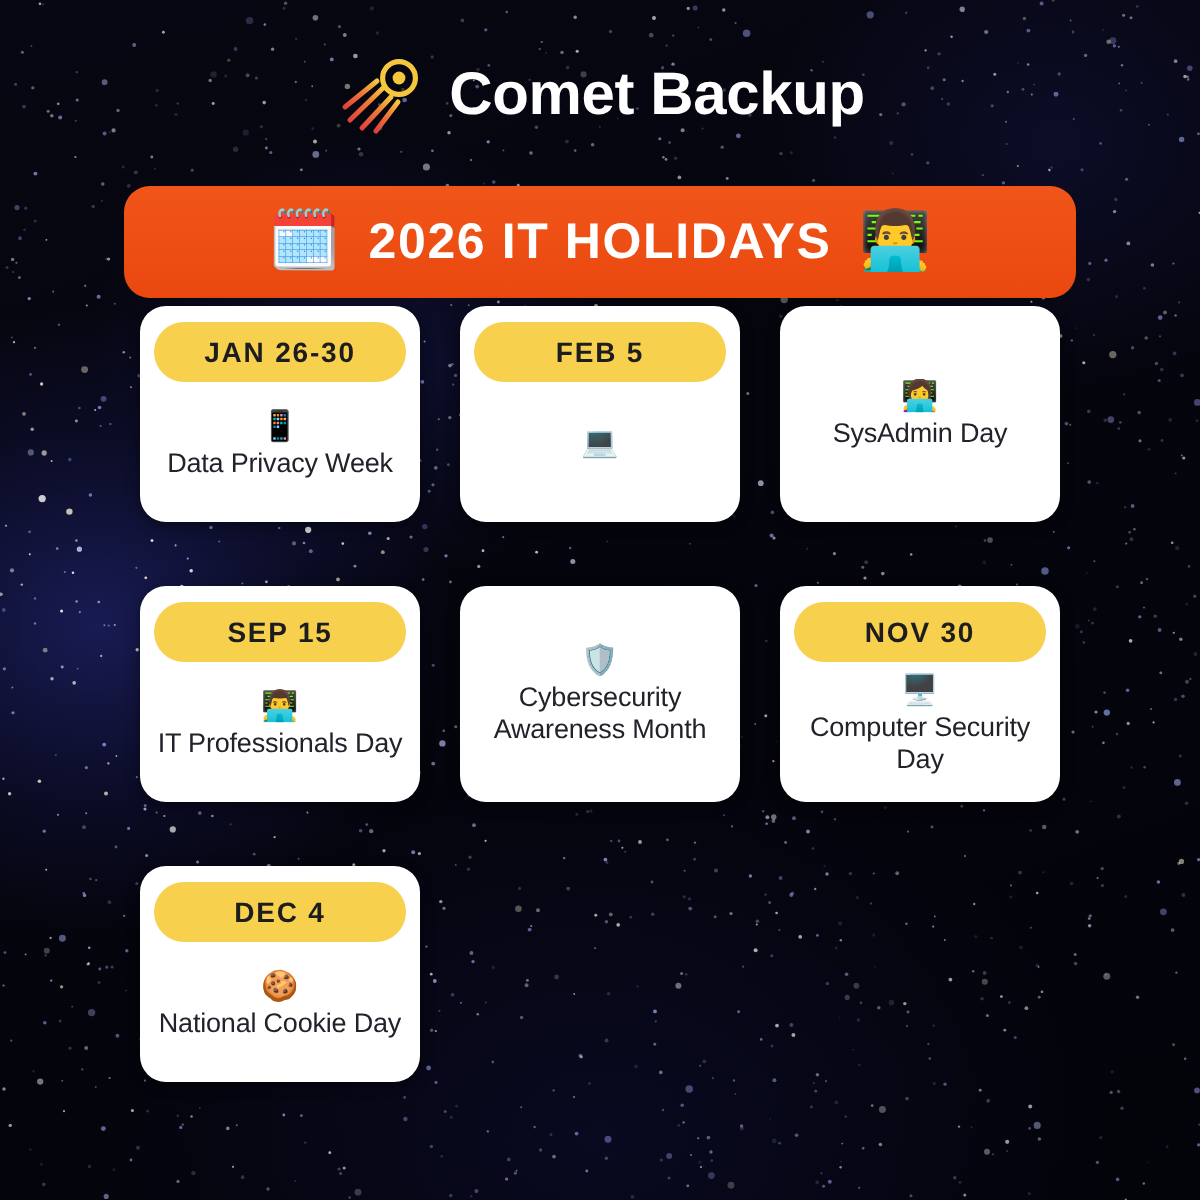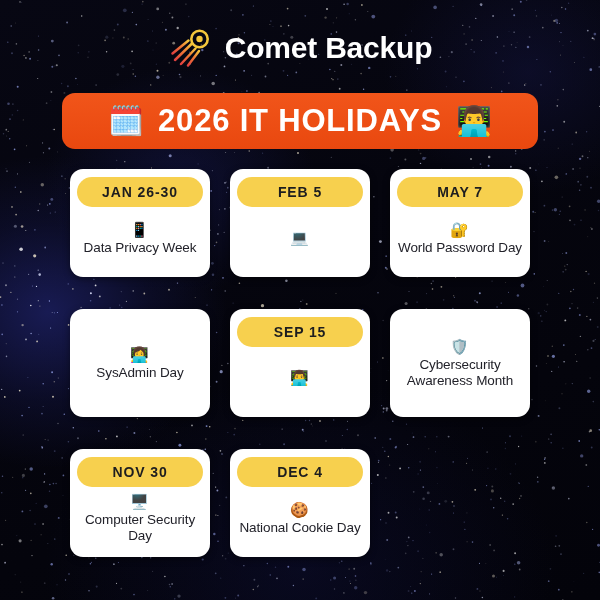--- a/index.html
+++ b/index.html
@@ -72,36 +72,36 @@
     border-radius: 13px;
     display: flex;
     align-items: center;
     justify-content: center;
     gap: 14px;
     box-sizing: border-box;
     padding: 0 16px;
   }
   .banner-title {
     color: #ffffff;
-    font-size: 31px;
+    font-size: 25px;
     font-weight: bold;
     letter-spacing: 0.8px;
     white-space: nowrap;
   }
   .banner-emoji {
     font-size: 29px;
     line-height: 1;
     flex: 0 0 auto;
   }
 
   
   .grid {
     position: absolute;
     left: 70px;
-    top: 169px;
+    top: 153px;
     width: 460px;
     display: grid;
     grid-template-columns: repeat(3, 140px);
     grid-auto-rows: 108px;
     column-gap: 20px;
     row-gap: 32px;
   }
   .card {
     background: #ffffff;
     border-radius: 13px;
@@ -1703,43 +1703,35 @@
     <div class="card">
       <div class="date-pill">
         <span class="date-text">FEB 5</span>
       </div>
       <div class="card-body">
         <span class="card-emoji">💻</span>
       </div>
     </div>
 
 
-    <div class="card">
-      <div class="date-pill">
-        <span class="date-text">MAY 7</span>
-      </div>
-      <div class="card-body">
-        <span class="card-emoji">🔐</span>
-        <span class="card-label">World Password Day</span>
-      </div>
-    </div>
 
     <div class="card">
       <div class="card-body">
         <span class="card-emoji">👩‍💻</span>
         <span class="card-label">SysAdmin Day</span>
       </div>
     </div>
 
     <div class="card">
       <div class="date-pill">
         <span class="date-text">SEP 15</span>
       </div>
       <div class="card-body">
         <span class="card-emoji">👨‍💻</span>
+        <span class="card-label">IT Professionals Day</span>
       </div>
     </div>
 
     <div class="card">
       <div class="card-body">
         <span class="card-emoji">🛡️</span>
         <span class="card-label">Cybersecurity Awareness Month</span>
       </div>
     </div>
 

